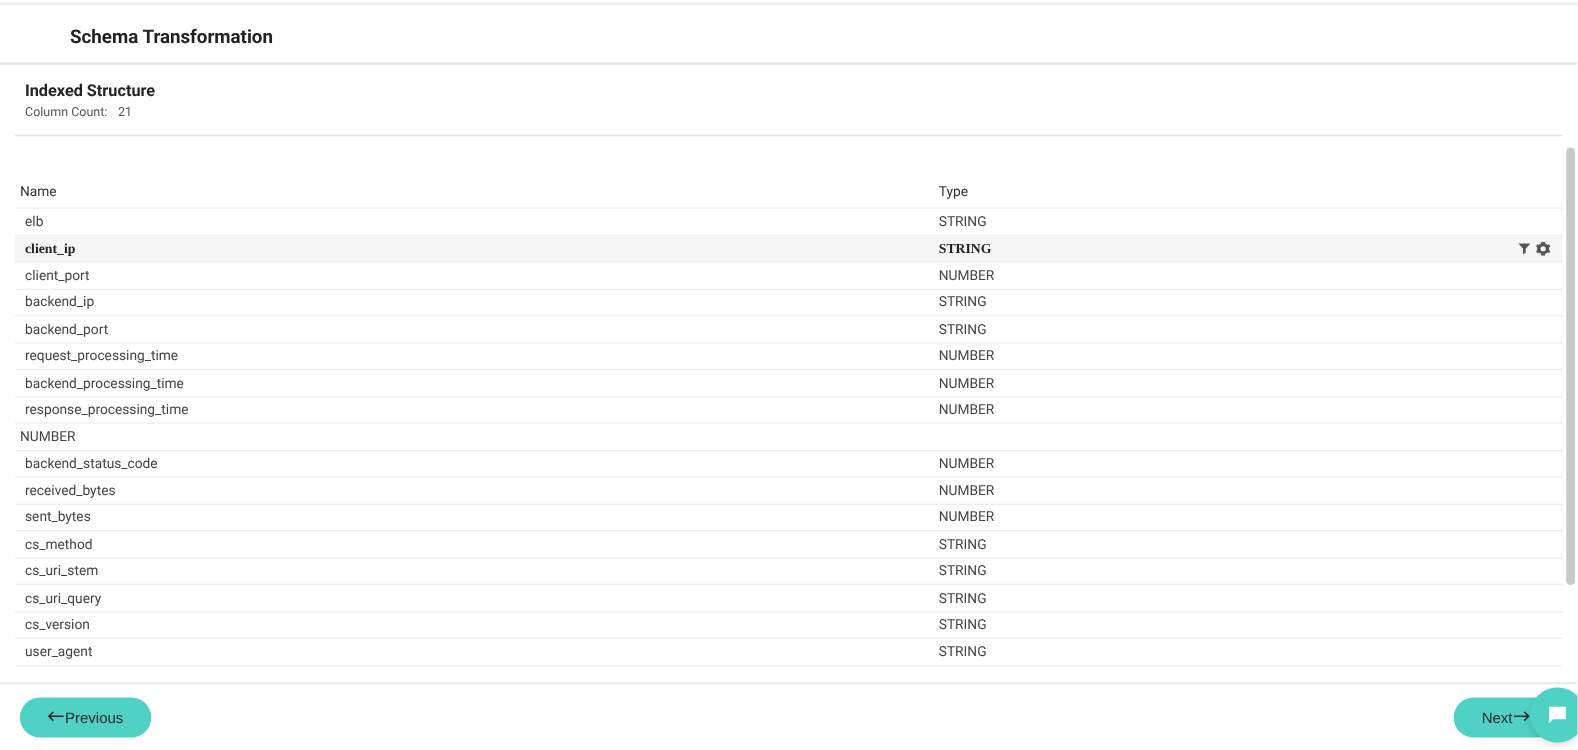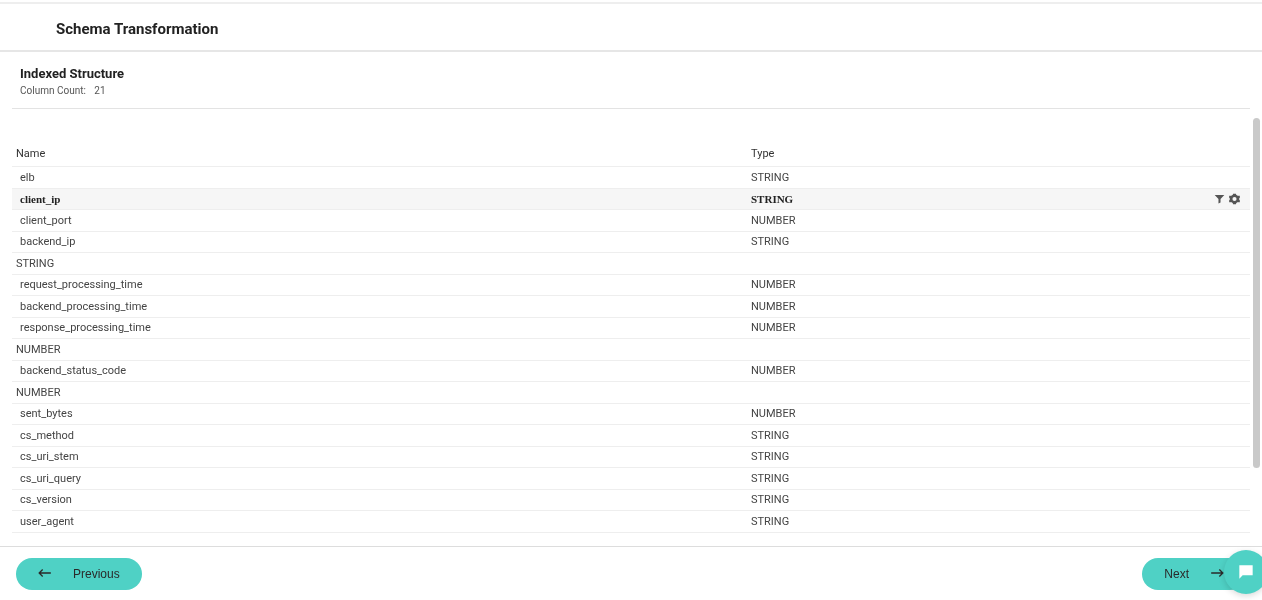--- a/index.html
+++ b/index.html
@@ -126,21 +126,21 @@
     background: #4fd1c5;
     color: #2a2a2a;
     border: none;
     border-radius: 999px;
     height: 32px;
     padding: 0 22px;
     font-size: 12px;
     font-weight: 500;
     display: flex;
     align-items: center;
-    gap: 21px;
+    gap: 0;
     cursor: pointer;
   }
   .btn svg { width: 14px; height: 10px; }
   .scrollbar-track {
     position: absolute;
     right: 2px;
     top: 118px;
     bottom: 60px;
     width: 7px;
     background: transparent;
@@ -212,20 +212,21 @@
       </div>
       <div class="trow">
         <div class="col-name">client_port</div>
         <div class="col-type">NUMBER</div>
       </div>
       <div class="trow">
         <div class="col-name">backend_ip</div>
         <div class="col-type">STRING</div>
       </div>
       <div class="trow">
+        <div class="col-name">backend_port</div>
         <div class="col-type">STRING</div>
       </div>
       <div class="trow">
         <div class="col-name">request_processing_time</div>
         <div class="col-type">NUMBER</div>
       </div>
       <div class="trow">
         <div class="col-name">backend_processing_time</div>
         <div class="col-type">NUMBER</div>
       </div>
@@ -234,20 +235,21 @@
         <div class="col-type">NUMBER</div>
       </div>
       <div class="trow">
         <div class="col-type">NUMBER</div>
       </div>
       <div class="trow">
         <div class="col-name">backend_status_code</div>
         <div class="col-type">NUMBER</div>
       </div>
       <div class="trow">
+        <div class="col-name">received_bytes</div>
         <div class="col-type">NUMBER</div>
       </div>
       <div class="trow">
         <div class="col-name">sent_bytes</div>
         <div class="col-type">NUMBER</div>
       </div>
       <div class="trow">
         <div class="col-name">cs_method</div>
         <div class="col-type">STRING</div>
       </div>

